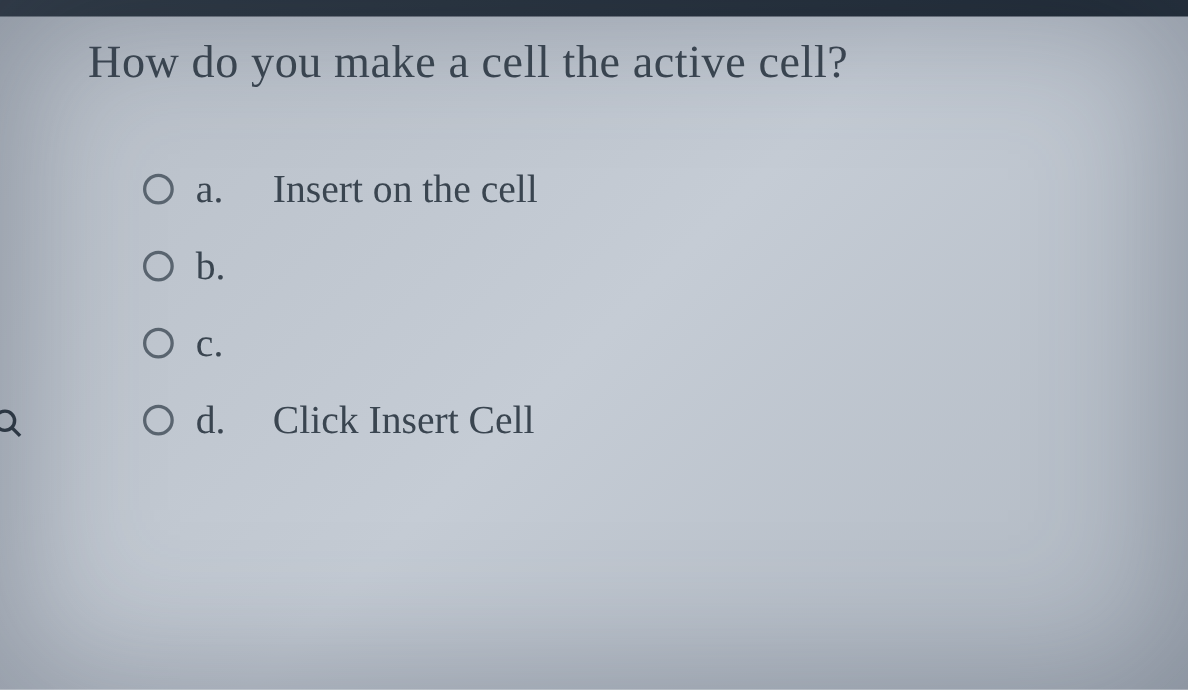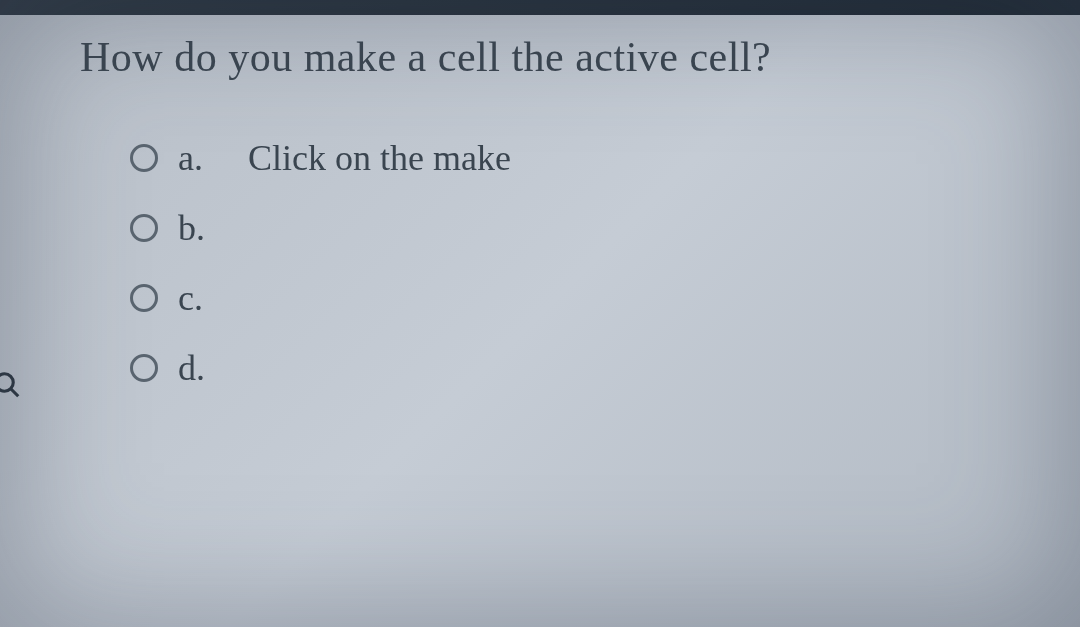--- a/index.html
+++ b/index.html
@@ -16,21 +16,21 @@
       overflow: hidden;
     }
     .page-container {
       padding: 30px 60px 40px 80px;
       position: relative;
     }
     .question-text {
       font-size: 42px;
       color: #3a4550;
       font-weight: 400;
-      margin-bottom: 52px;
+      margin-bottom: 66px;
       letter-spacing: 0.5px;
       line-height: 1.3;
     }
     .options-container {
       padding-left: 50px;
     }
     .option-row {
       display: flex;
       align-items: center;
       margin-bottom: 28px;
@@ -87,36 +87,37 @@
 <div class="top-bar"></div>
 
 <div class="page-container">
   <h1 class="question-text">How do you make a cell the active cell?</h1>
 
   <div class="options-container">
 
     <div class="option-row">
       <div class="radio-circle"></div>
       <span class="option-letter">a.</span>
-      <span class="option-text">Click on the make</span>
+      <span class="option-text">Insert on the cell</span>
     </div>
 
     <div class="option-row">
       <div class="radio-circle"></div>
       <span class="option-letter">b.</span>
     </div>
 
     <div class="option-row">
       <div class="radio-circle"></div>
       <span class="option-letter">c.</span>
     </div>
 
     <div class="option-row">
       <div class="radio-circle"></div>
       <span class="option-letter">d.</span>
+      <span class="option-text">Click Insert Cell</span>
     </div>
 
   </div>
 </div>
 
 <div class="magnify-icon">
   <svg viewBox="0 0 24 24" fill="none" stroke="#2a3540" stroke-width="2.5">
     <circle cx="10" cy="10" r="7"></circle>
     <line x1="15" y1="15" x2="21" y2="21"></line>
   </svg>

